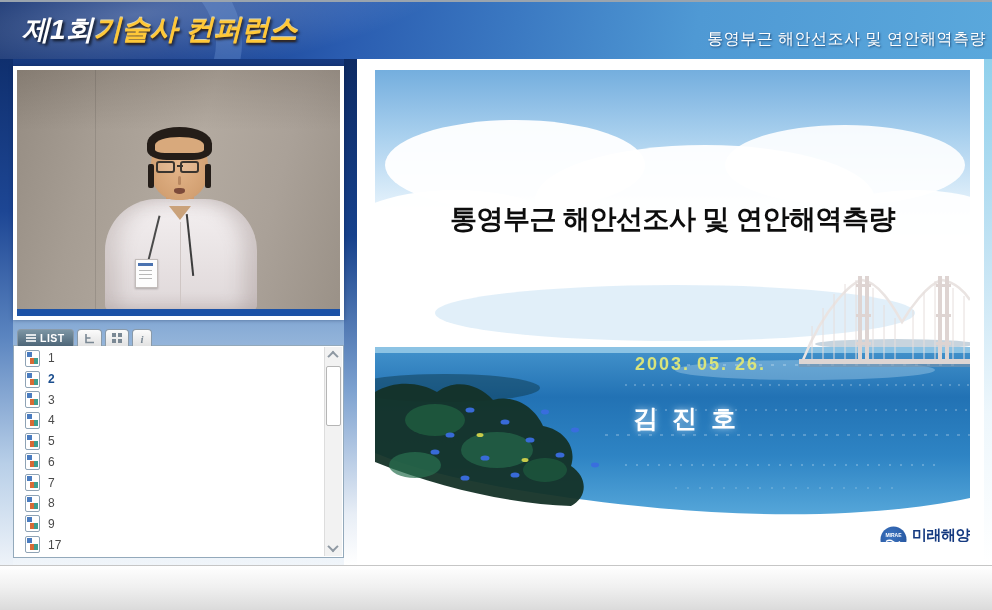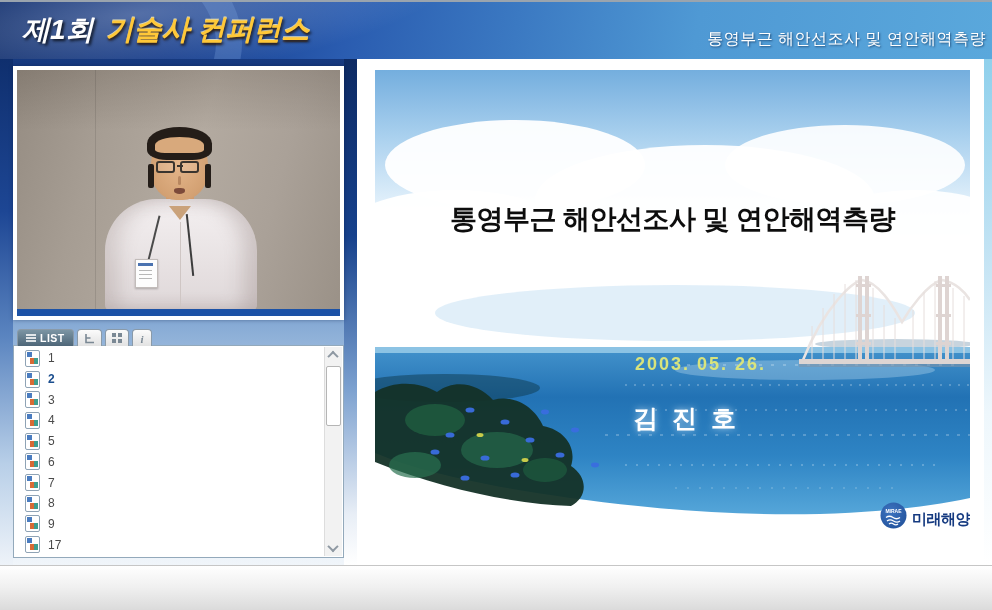--- a/index.html
+++ b/index.html
@@ -7,21 +7,21 @@
        font-family:"Liberation Sans","DejaVu Sans",sans-serif;
        background:#fff;border-top:2px solid #9aa4ae;box-sizing:border-box;}
 
   
   .header{position:absolute;left:0;top:0;width:992px;height:57px;overflow:hidden;
     background:linear-gradient(100deg,#0b2a6b 0%,#153c8c 18%,#2a5cb0 35%,#3b79c2 52%,#4f99d4 70%,#5aa8dc 100%);}
   .header::before{content:"";position:absolute;left:-60px;top:-50px;width:560px;height:130px;
     background:radial-gradient(ellipse at 35% 40%,rgba(255,255,255,.28),transparent 62%);transform:rotate(-7deg);}
   .header::after{content:"";position:absolute;left:-40px;top:-70px;width:230px;height:170px;
     border:26px solid rgba(130,170,225,.28);border-radius:50%;}
-  .h-title{position:absolute;left:22px;top:11px;display:flex;gap:12px;font-style:italic;
+  .h-title{position:absolute;left:22px;top:11px;display:flex;font-style:italic;
     font-weight:900;font-size:28px;line-height:34px;white-space:nowrap;z-index:2;}
   .h-prefix{color:#fff;text-shadow:2px 2px 3px rgba(0,0,0,.75);}
   .h-main{color:#ffc838;text-shadow:0 2px 2px rgba(60,30,0,.7),0 -1px 0 rgba(255,244,190,.8),2px 2px 3px rgba(0,0,0,.55);}
   .h-sub{position:absolute;right:6px;top:27px;color:#fff;font-size:16px;letter-spacing:.5px;
     text-shadow:1px 1px 2px rgba(0,30,70,.65);z-index:2;white-space:nowrap;}
   .header-underline{position:absolute;left:0;top:57px;width:992px;height:3px;
     background:linear-gradient(90deg,#c2d6e8,#e4f0f8);}
 
   
   .edge-left{position:absolute;left:0;top:57px;width:13px;height:506px;
@@ -101,21 +101,21 @@
   
   .slide{position:absolute;left:18px;top:11px;width:595px;height:472px;overflow:hidden;background:#fff;}
   .slide svg.bg{position:absolute;left:0;top:0;}
   .slide-title{position:absolute;left:0;top:131px;width:100%;text-align:center;
     font-size:27px;font-weight:800;color:#0d0d0d;letter-spacing:-.5px;z-index:2;}
   .slide-date{position:absolute;left:0;top:284px;width:100%;box-sizing:border-box;padding-left:56px;
     text-align:center;font-size:18px;font-weight:700;color:#d9e47c;letter-spacing:2px;z-index:2;}
   .slide-presenter{position:absolute;left:0;top:332px;width:100%;box-sizing:border-box;padding-left:38px;
     text-align:center;font-size:25px;font-weight:800;color:#fff;letter-spacing:14px;
     text-shadow:0 0 7px rgba(220,240,255,.8);z-index:2;}
-  .slide-logo{position:absolute;left:505px;top:432px;display:flex;align-items:flex-end;gap:5px;z-index:2;}
+  .slide-logo{position:absolute;left:505px;top:456px;display:flex;align-items:flex-start;gap:5px;z-index:2;}
   .logo-name{font-size:15px;font-weight:800;color:#153a80;letter-spacing:-.5px;}
 
   
   .footer{position:absolute;left:0;top:563px;width:992px;height:47px;
     background:linear-gradient(180deg,#ffffff 0%,#f0f0f0 45%,#d8d8d8 100%);border-top:1px solid #c6c6c6;}
 </style>
 </head>
 <body>
 
 <div id="app">

